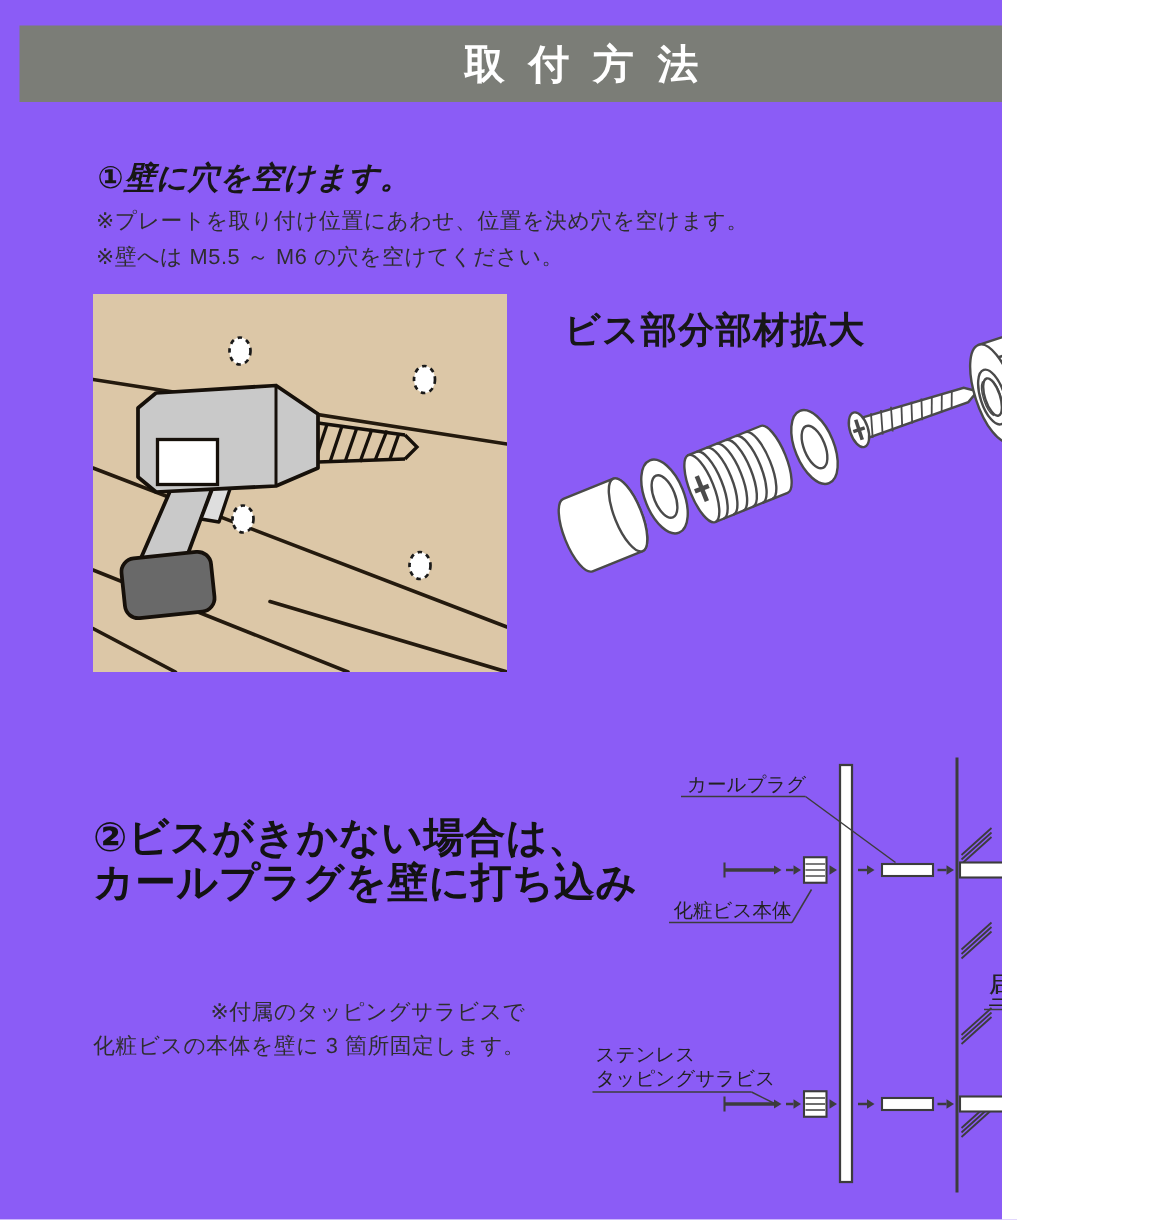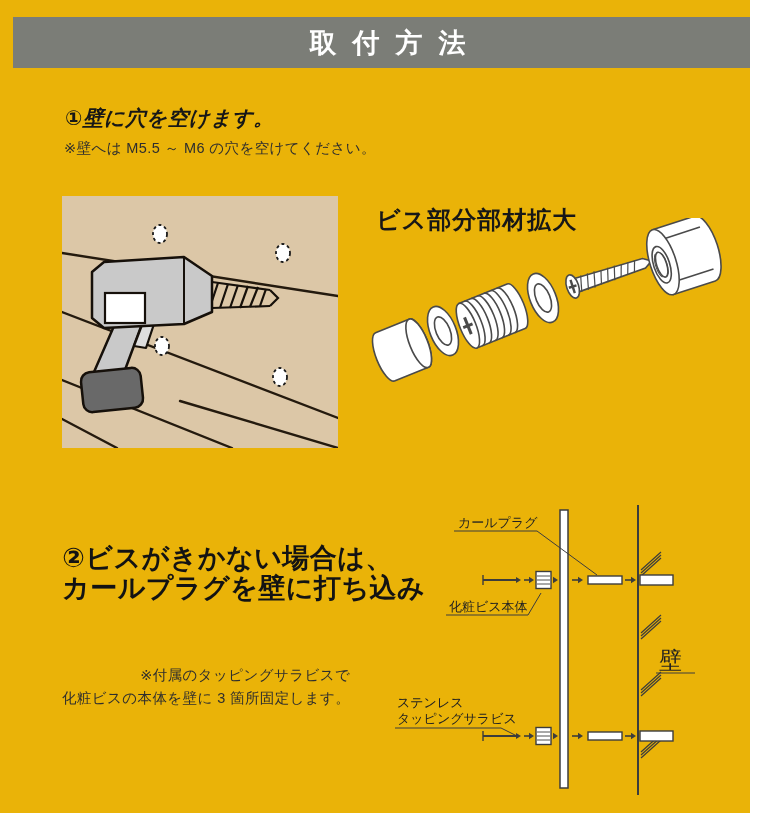--- a/index.html
+++ b/index.html
@@ -1,19 +1,19 @@
 <!DOCTYPE html>
 <html><head>
 <meta charset="utf-8">
 <style>
   html,body{margin:0;padding:0;background:#ffffff;}
   .page{
     position:relative;
-    width:750px;height:813px;
-    background:#eab308;
+    width:668px;height:813px;
+    background:#8b5cf6;
     font-family:"Liberation Sans","DejaVu Sans",sans-serif;
     overflow:hidden;
     color:#1c1c1c;
   }
   .header-bar{
     position:absolute;left:13px;top:17px;width:749px;height:51px;
     background:#7b7d77;
     display:flex;align-items:center;justify-content:center;
   }
   .header-bar .title{
@@ -53,20 +53,21 @@
 <body>
 
 <div class="page">
 
   <div class="header-bar">
     <span class="title">取付方法</span>
   </div>
 
   <div class="step-heading step1-heading">①壁に穴を空けます。</div>
   <div class="note-block step1-notes">
+    <div>※プレートを取り付け位置にあわせ、位置を決め穴を空けます。</div>
     <div>※壁へは M5.5 ～ M6 の穴を空けてください。</div>
   </div>
 
   <svg class="illu wall-illu" width="276" height="252" viewBox="0 0 276 252">
     <rect x="0" y="0" width="276" height="252" fill="#dcc7a7"></rect>
     <g stroke="#241a0e" stroke-width="2.4" stroke-linecap="round">
       <line x1="0" y1="57" x2="276" y2="100"></line>
       <line x1="0" y1="116" x2="276" y2="222"></line>
       <line x1="0" y1="184" x2="170" y2="252"></line>
       <line x1="0" y1="223" x2="55" y2="252"></line>

